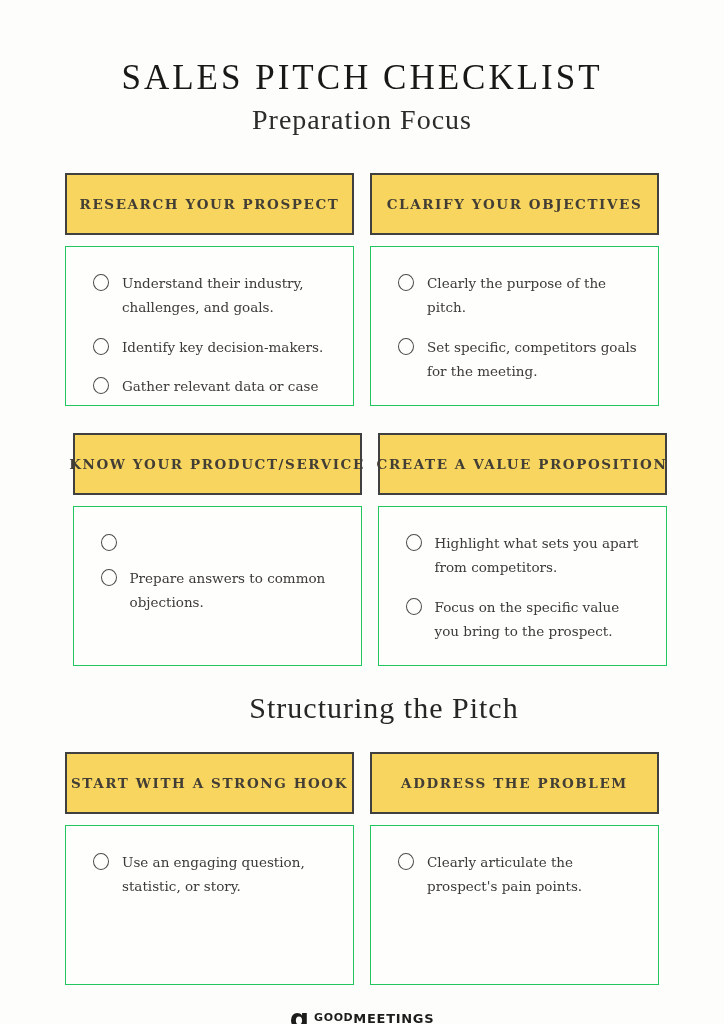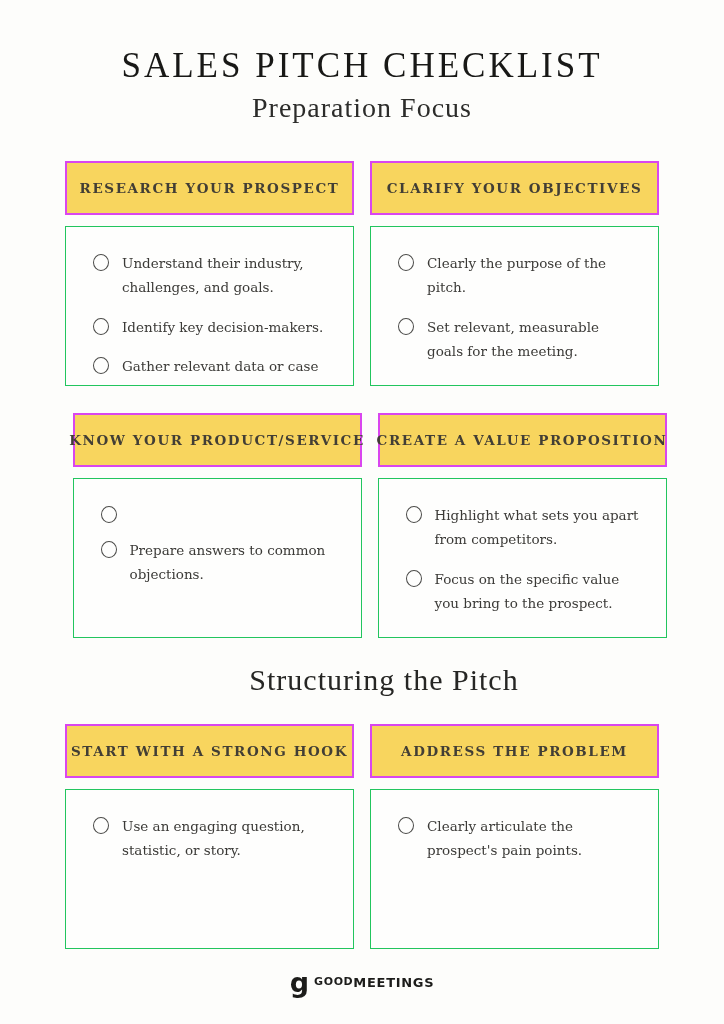--- a/index.html
+++ b/index.html
@@ -7,21 +7,21 @@
   .page {
     position: relative;
     width: 724px;
     height: 1024px;
     margin: 0 auto;
     background: #fdfdfb;
     overflow: hidden;
     font-family: "DejaVu Serif", serif;
     color: #3a3936;
   }
-  .title-block { text-align: center; padding-top: 46px; }
+  .title-block { text-align: center; padding-top: 58px; }
   .main-title {
     font-family: "Liberation Serif", serif;
     font-size: 35px;
     font-weight: 400;
     letter-spacing: 3px;
     color: #181816;
     white-space: nowrap;
   }
   .section-title {
     font-family: "Liberation Serif", serif;
@@ -45,23 +45,23 @@
   .grid {
     display: flex;
     justify-content: center;
     gap: 16px;
     margin-top: 37px;
   }
   .grid.row2 { margin-top: 27px; margin-left: 15px; }
   .grid.row3 { margin-top: 27px; }
   .card { width: 289px; display: flex; flex-direction: column; }
   .card-header {
-    height: 54px;
+    height: 62px;
     background: #f8d55e;
-    border: 2px solid #d946ef;
+    border: 2px solid #404040;
     display: flex;
     align-items: center;
     justify-content: center;
     text-align: center;
   }
   .card-header span {
     font-family: "DejaVu Serif", serif;
     font-size: 13.5px;
     font-weight: 700;
     letter-spacing: 1.6px;
@@ -164,21 +164,21 @@
       <div class="card-header">
         <span>CLARIFY YOUR OBJECTIVES</span>
       </div>
       <div class="card-body">
         <div class="check-item">
           <span class="check-circle"></span>
           <span class="check-label">Clearly the purpose of the pitch.</span>
         </div>
         <div class="check-item">
           <span class="check-circle"></span>
-          <span class="check-label">Set relevant, measurable goals for the meeting.</span>
+          <span class="check-label">Set specific, competitors goals for the meeting.</span>
         </div>
       </div>
     </div>
   </div>
 
   <div class="grid row2">
     <div class="card">
       <div class="card-header">
         <span>KNOW YOUR PRODUCT/SERVICE</span>
       </div>

